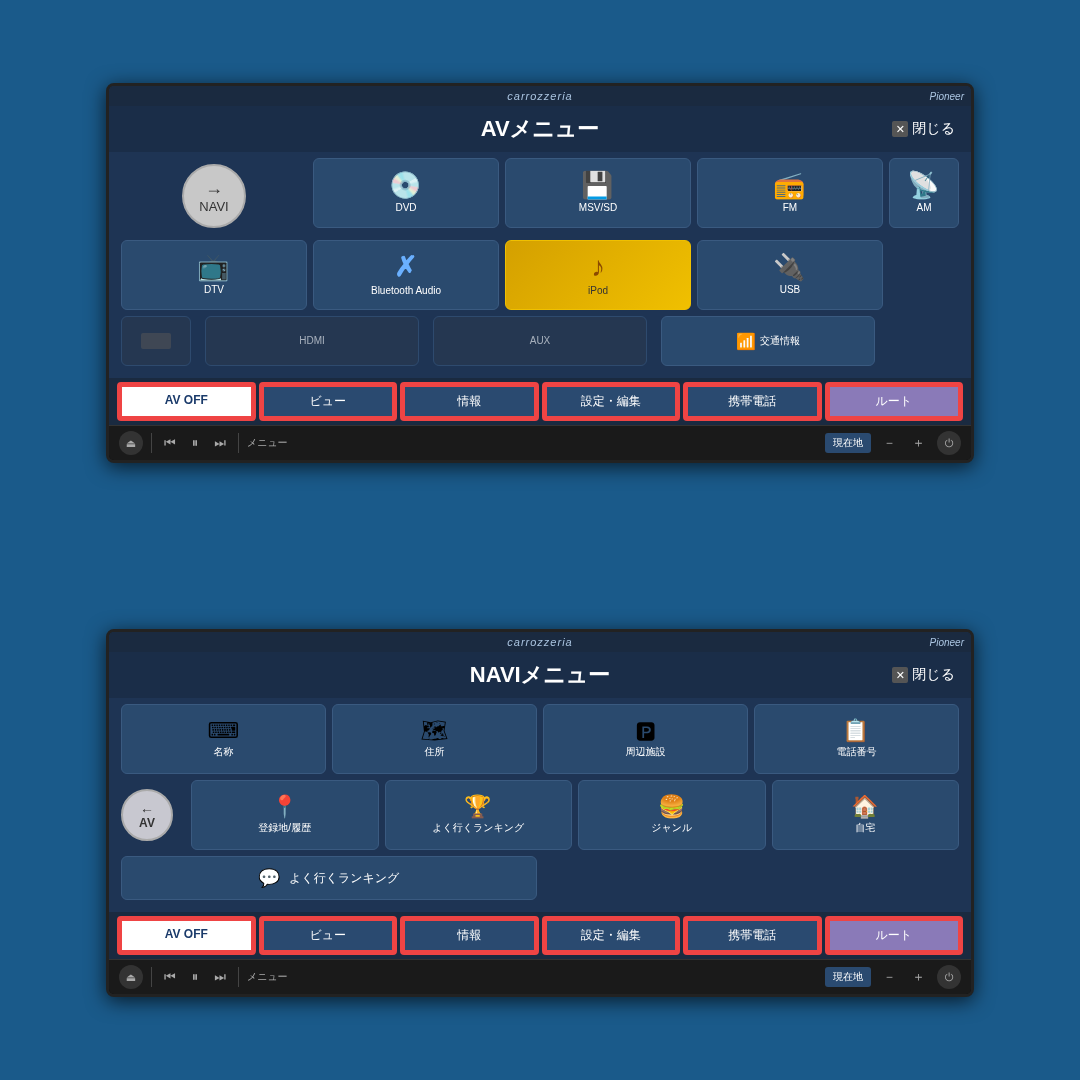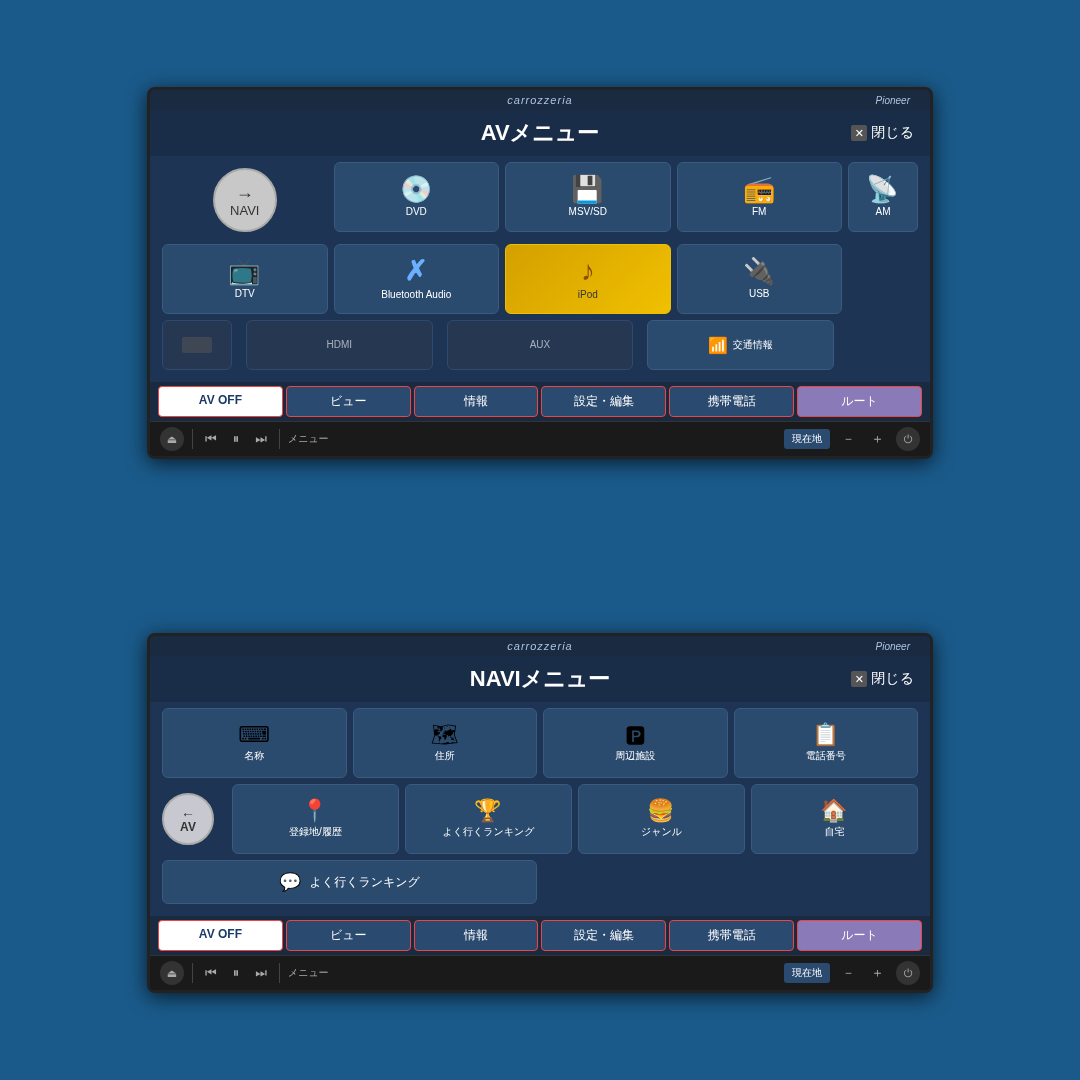--- a/index.html
+++ b/index.html
@@ -9,21 +9,21 @@
       background-color: #1a5a8a;
       display: flex;
       flex-direction: column;
       align-items: center;
       justify-content: space-around;
       font-family: 'Arial', sans-serif;
       overflow: hidden;
     }
 
     .unit-container {
-      width: 786px;
+      width: 868px;
       background: #111;
       border-radius: 8px;
       border: 3px solid #222;
       box-shadow: 0 4px 20px rgba(0,0,0,0.7);
       overflow: hidden;
     }
 
     .screen {
       background: linear-gradient(180deg, #1e3a5f 0%, #1a3050 100%);
       padding: 0;
@@ -40,21 +40,21 @@
 
     .brand-logo {
       color: #aac4e0;
       font-size: 11px;
       letter-spacing: 1px;
       font-style: italic;
     }
 
     .pioneer-logo {
       position: absolute;
-      right: 20px;
+      right: 7px;
       color: #aac4e0;
       font-size: 10px;
       font-style: italic;
     }
 
     .menu-header {
       display: flex;
       justify-content: center;
       align-items: center;
       padding: 8px 16px;
@@ -161,21 +161,21 @@
 
     .nav-tab {
       flex: 1;
       padding: 6px 4px;
       text-align: center;
       border-radius: 4px;
       cursor: pointer;
       font-size: 12px;
       color: white;
       background: #2a4a70;
-      border: 1px solid #ef4444;
+      border: 5px solid #ef4444;
     }
 
     .nav-tab.active {
       background: white;
       color: #1a3a6a;
       font-weight: bold;
     }
 
     .nav-tab.route {
       background: #8a7ab8;

